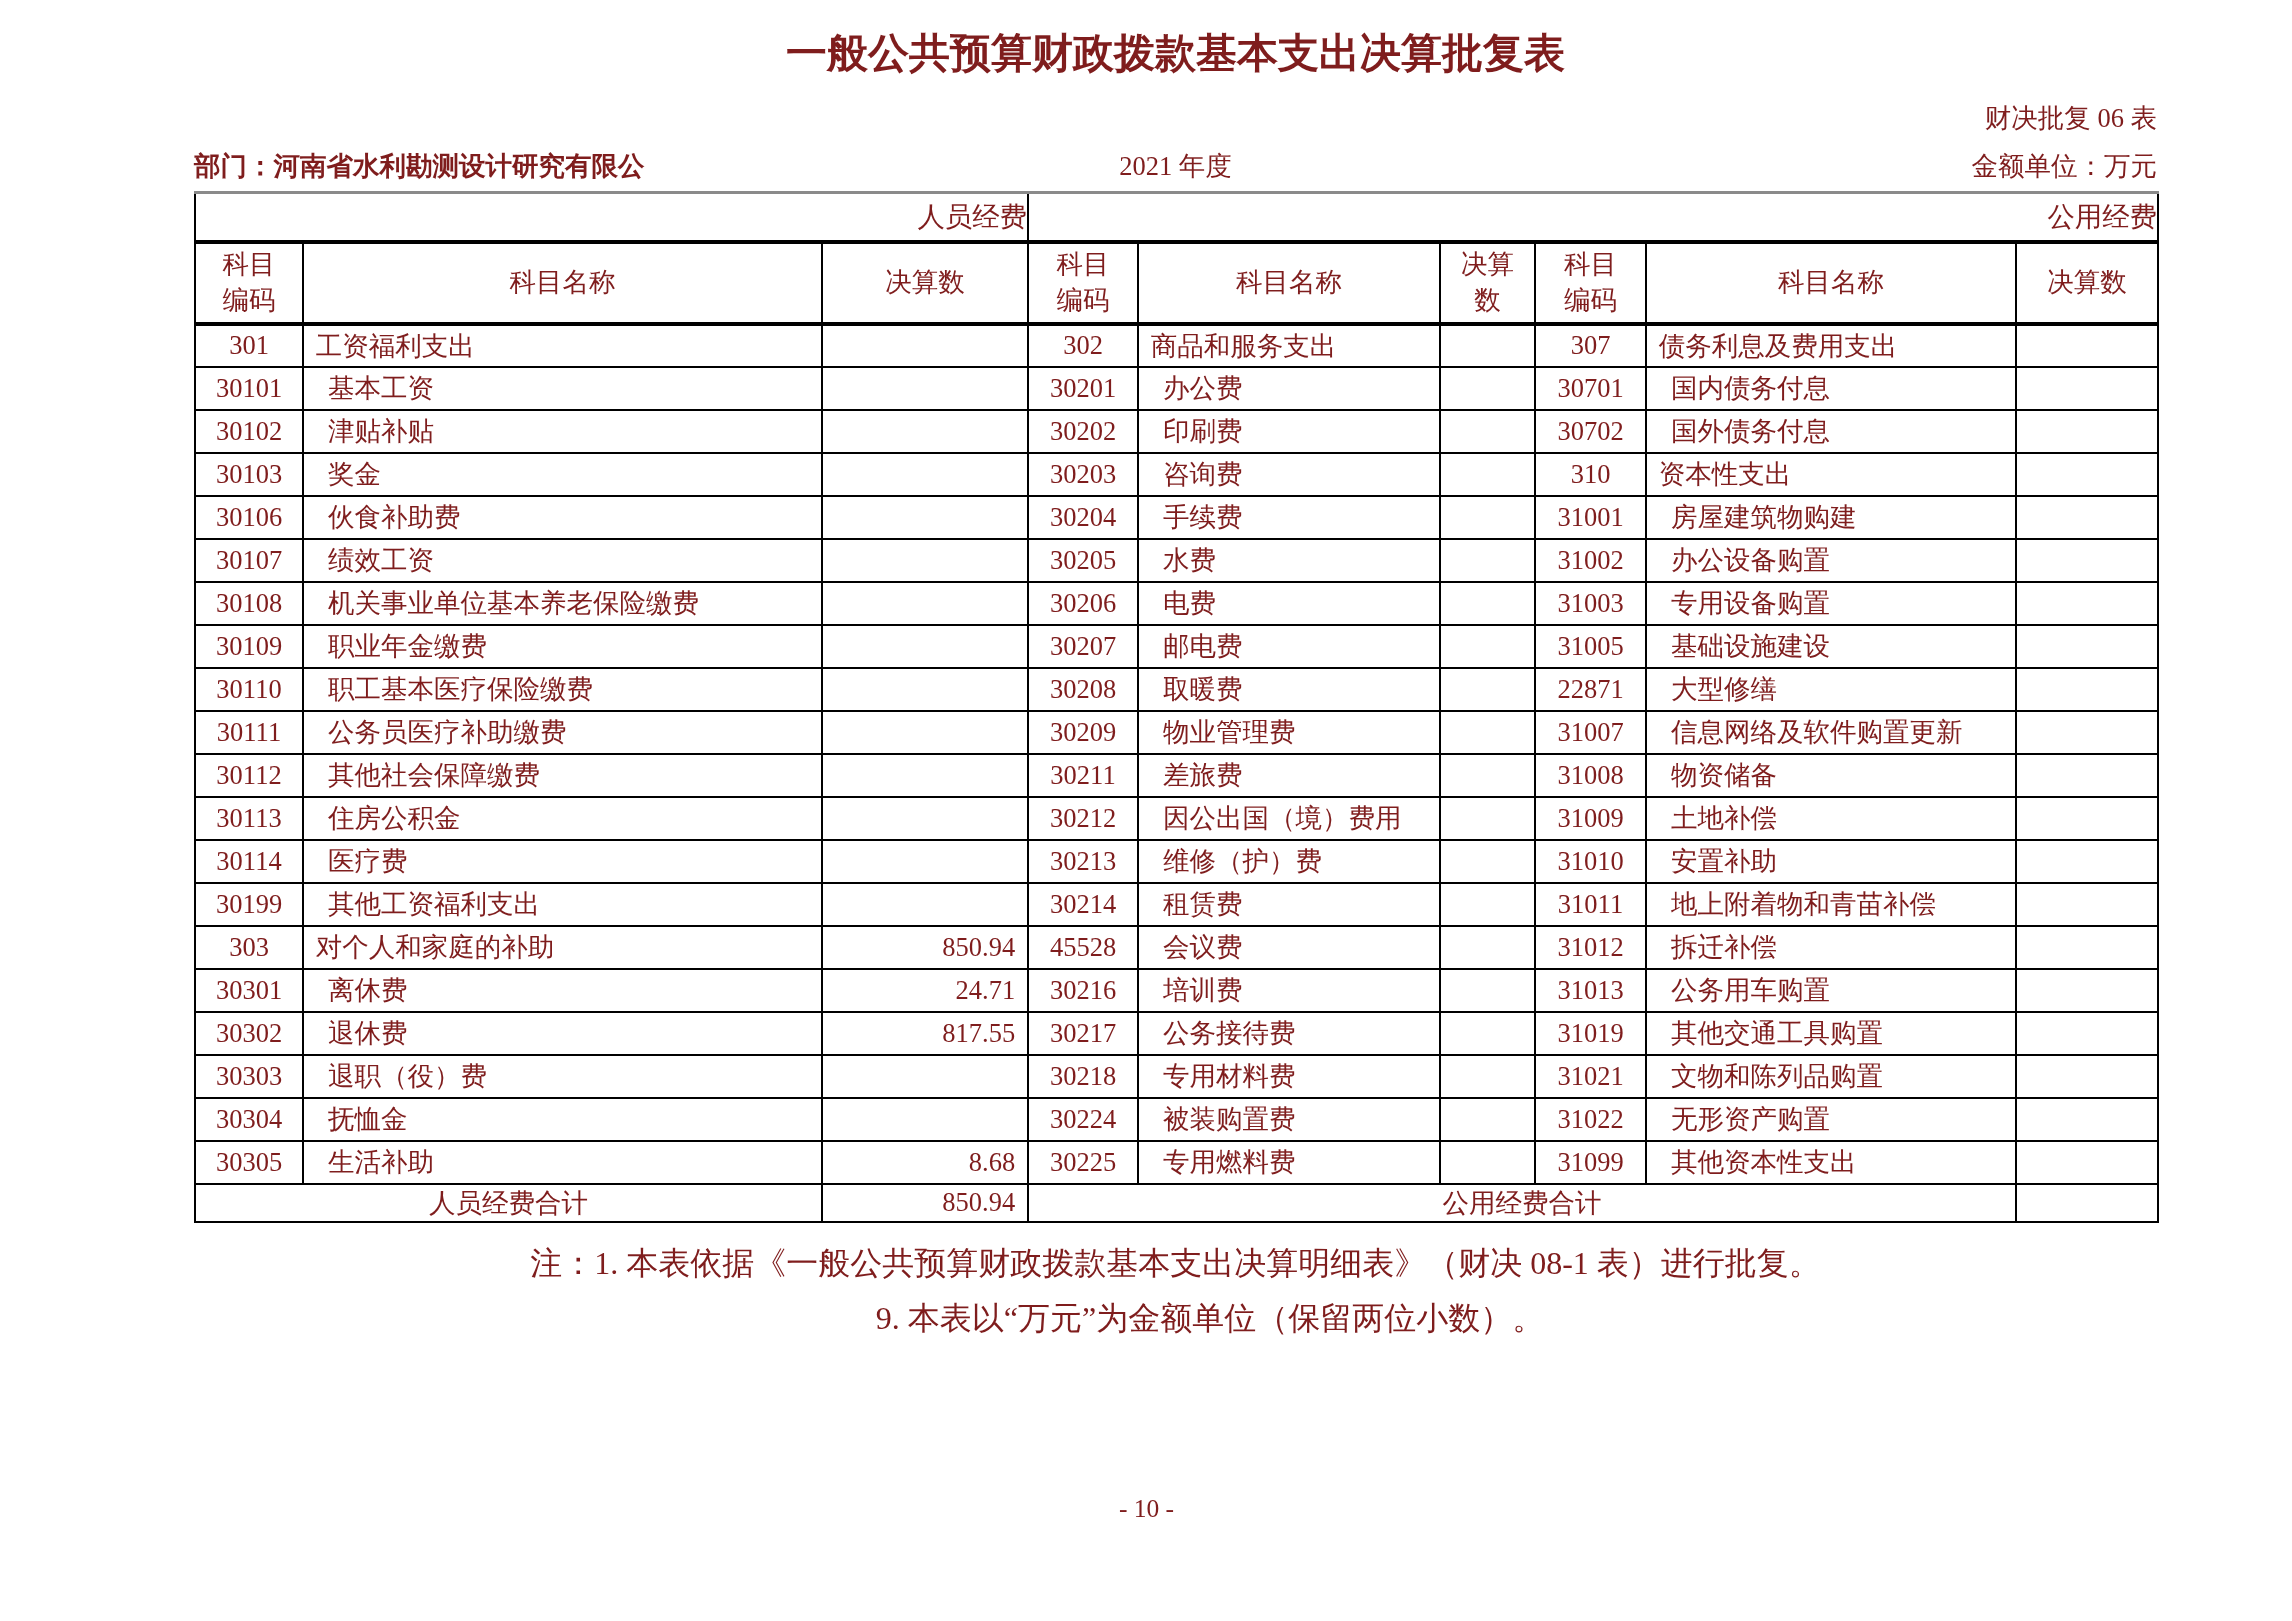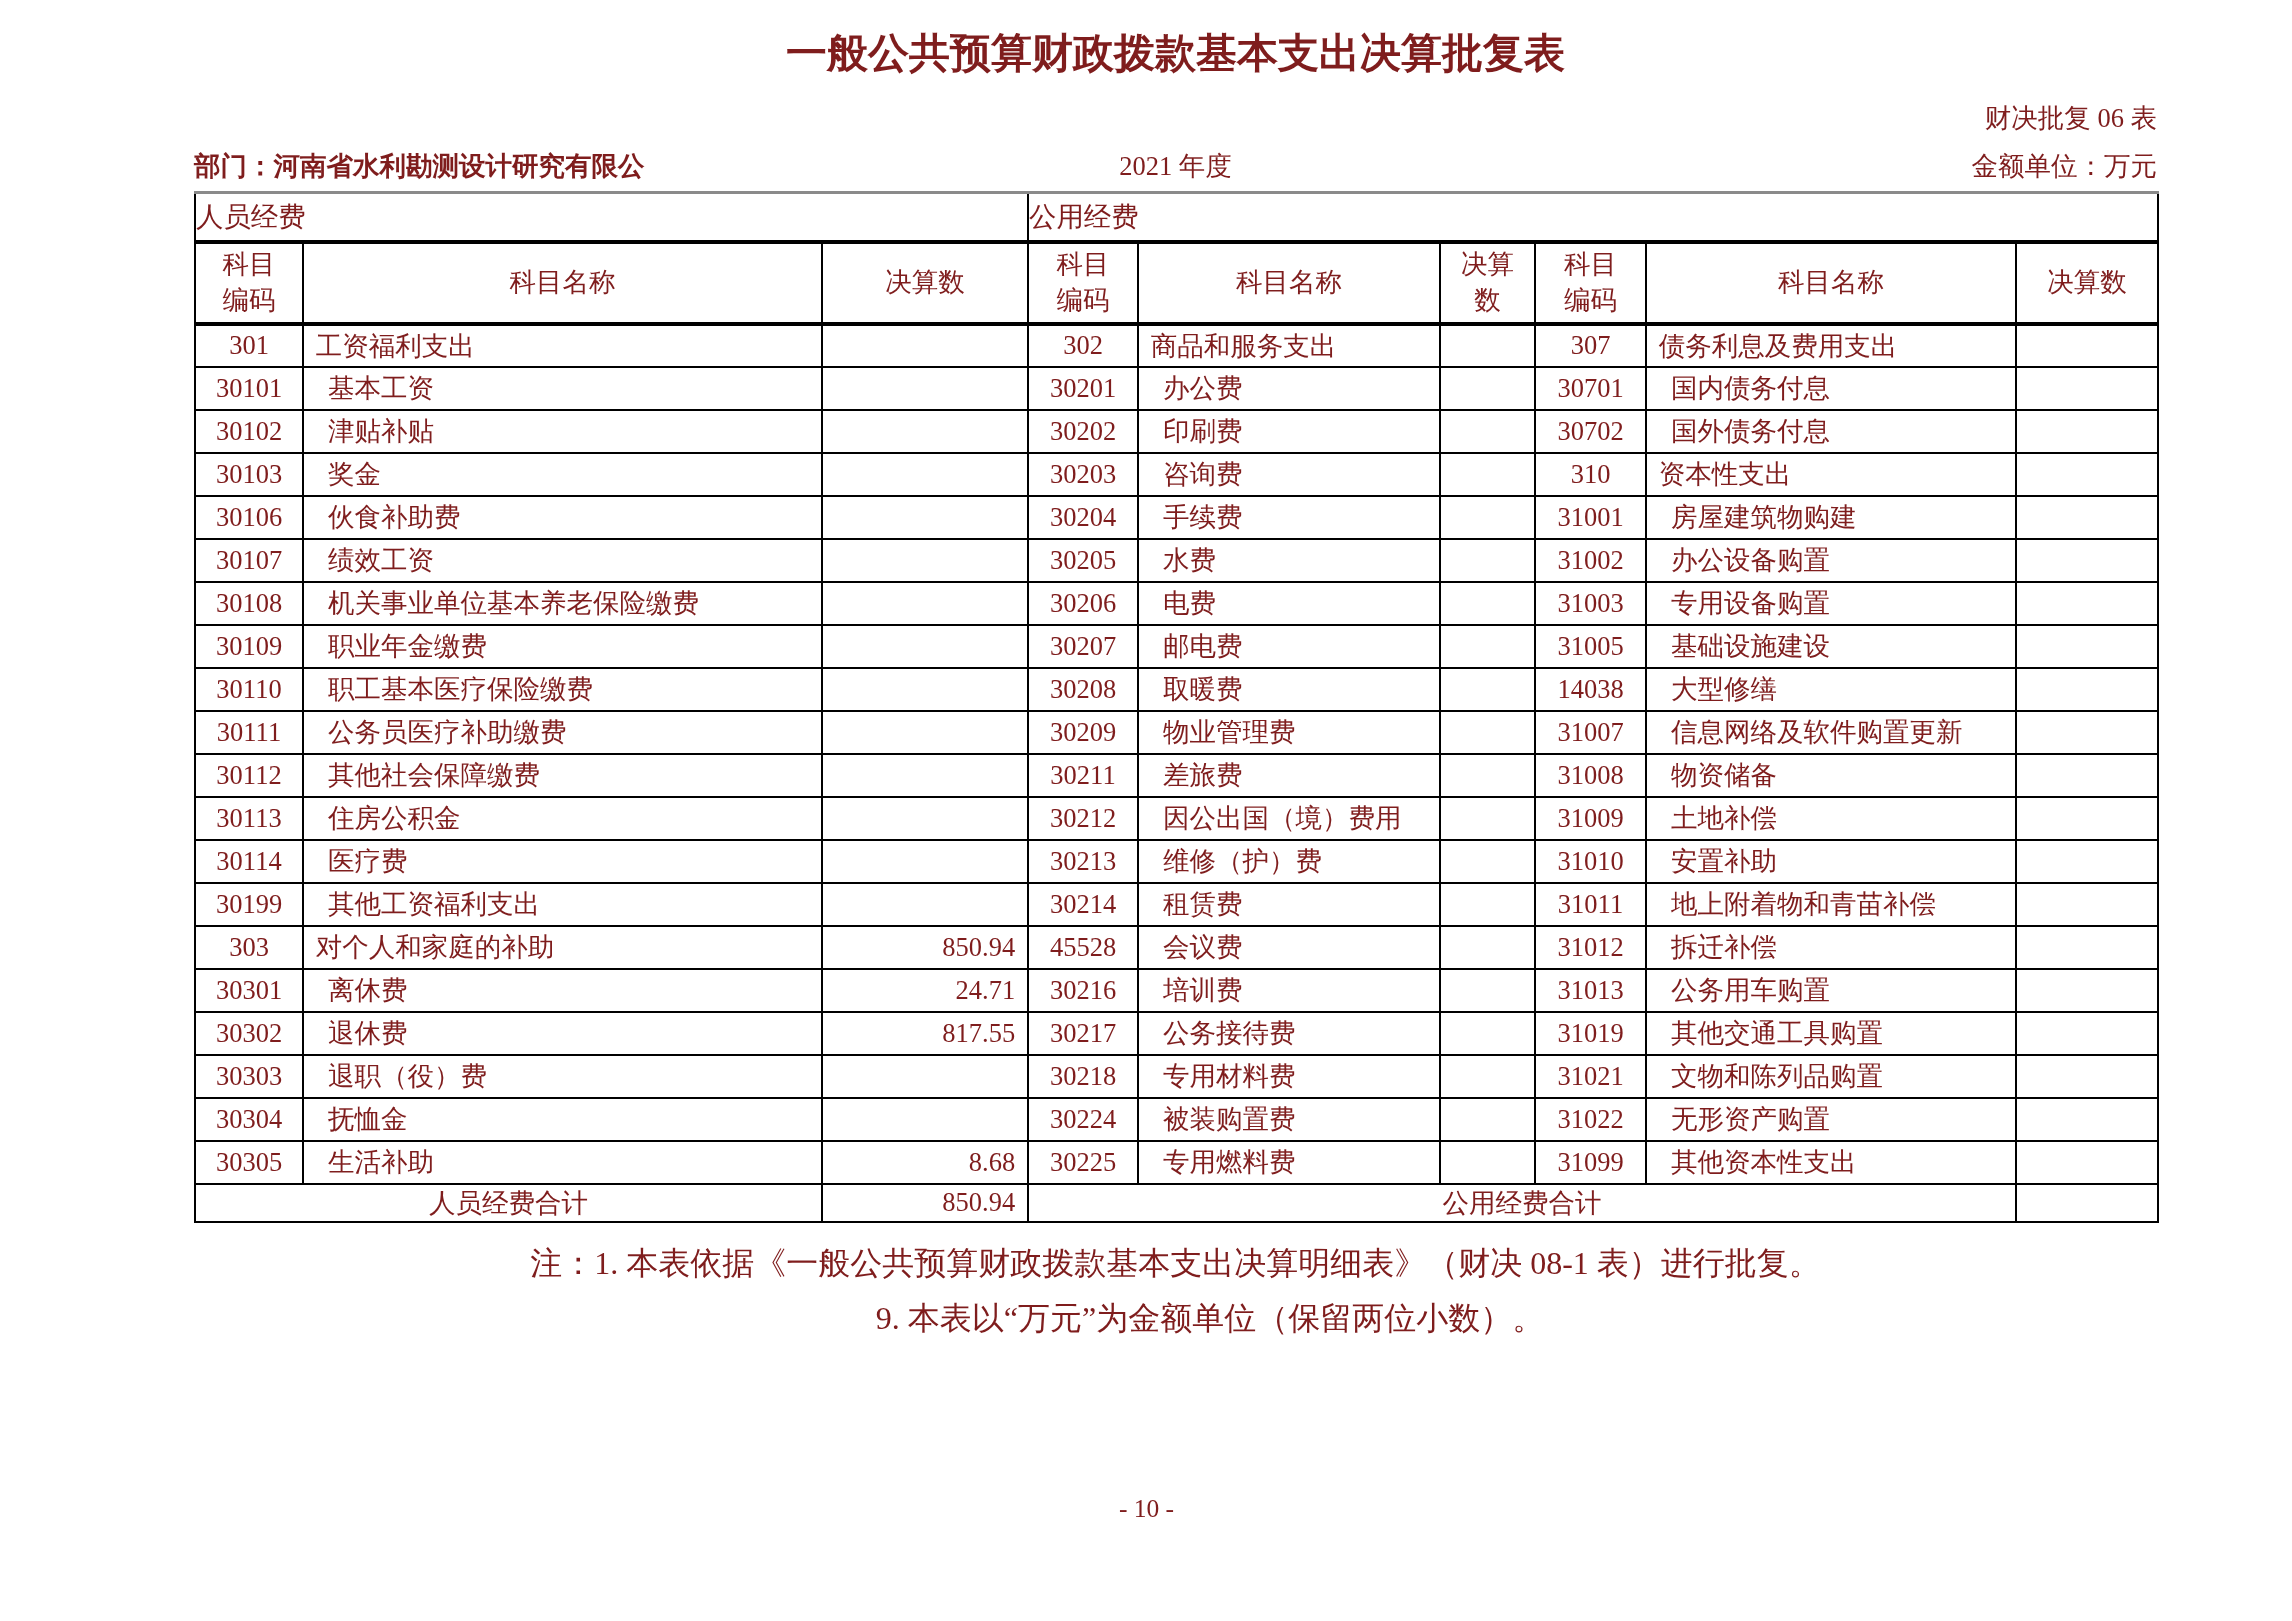--- a/index.html
+++ b/index.html
@@ -45,21 +45,21 @@
     border: 2.9px solid #000;
     font-size: 26.5px;
     font-weight: normal;
     overflow: hidden;
     vertical-align: middle;
   }
   thead tr.group-row th {
     height: 49px;
     border-top: 3.9px solid #8a8a8a;
     border-bottom: 4.9px solid #000;
-    text-align: left;
+    text-align: right;
     font-size: 27.4px;
   }
   thead tr.cols-row th {
     height: 82px;
     border-bottom: 4.9px solid #000;
     text-align: center;
     white-space: pre-line;
     line-height: 1.35;
   }
   tbody td { height: 43px; border-top-width: 3.9px; border-bottom-width: 3.9px; }
@@ -222,21 +222,21 @@
             <td class="name sub">基础设施建设</td>
             <td class="amount"></td>
           </tr>
           <tr>
             <td class="code">30110</td>
             <td class="name sub">职工基本医疗保险缴费</td>
             <td class="amount"></td>
             <td class="code">30208</td>
             <td class="name sub">取暖费</td>
             <td class="amount"></td>
-            <td class="code">14038</td>
+            <td class="code">22871</td>
             <td class="name sub">大型修缮</td>
             <td class="amount"></td>
           </tr>
           <tr>
             <td class="code">30111</td>
             <td class="name sub">公务员医疗补助缴费</td>
             <td class="amount"></td>
             <td class="code">30209</td>
             <td class="name sub">物业管理费</td>
             <td class="amount"></td>

